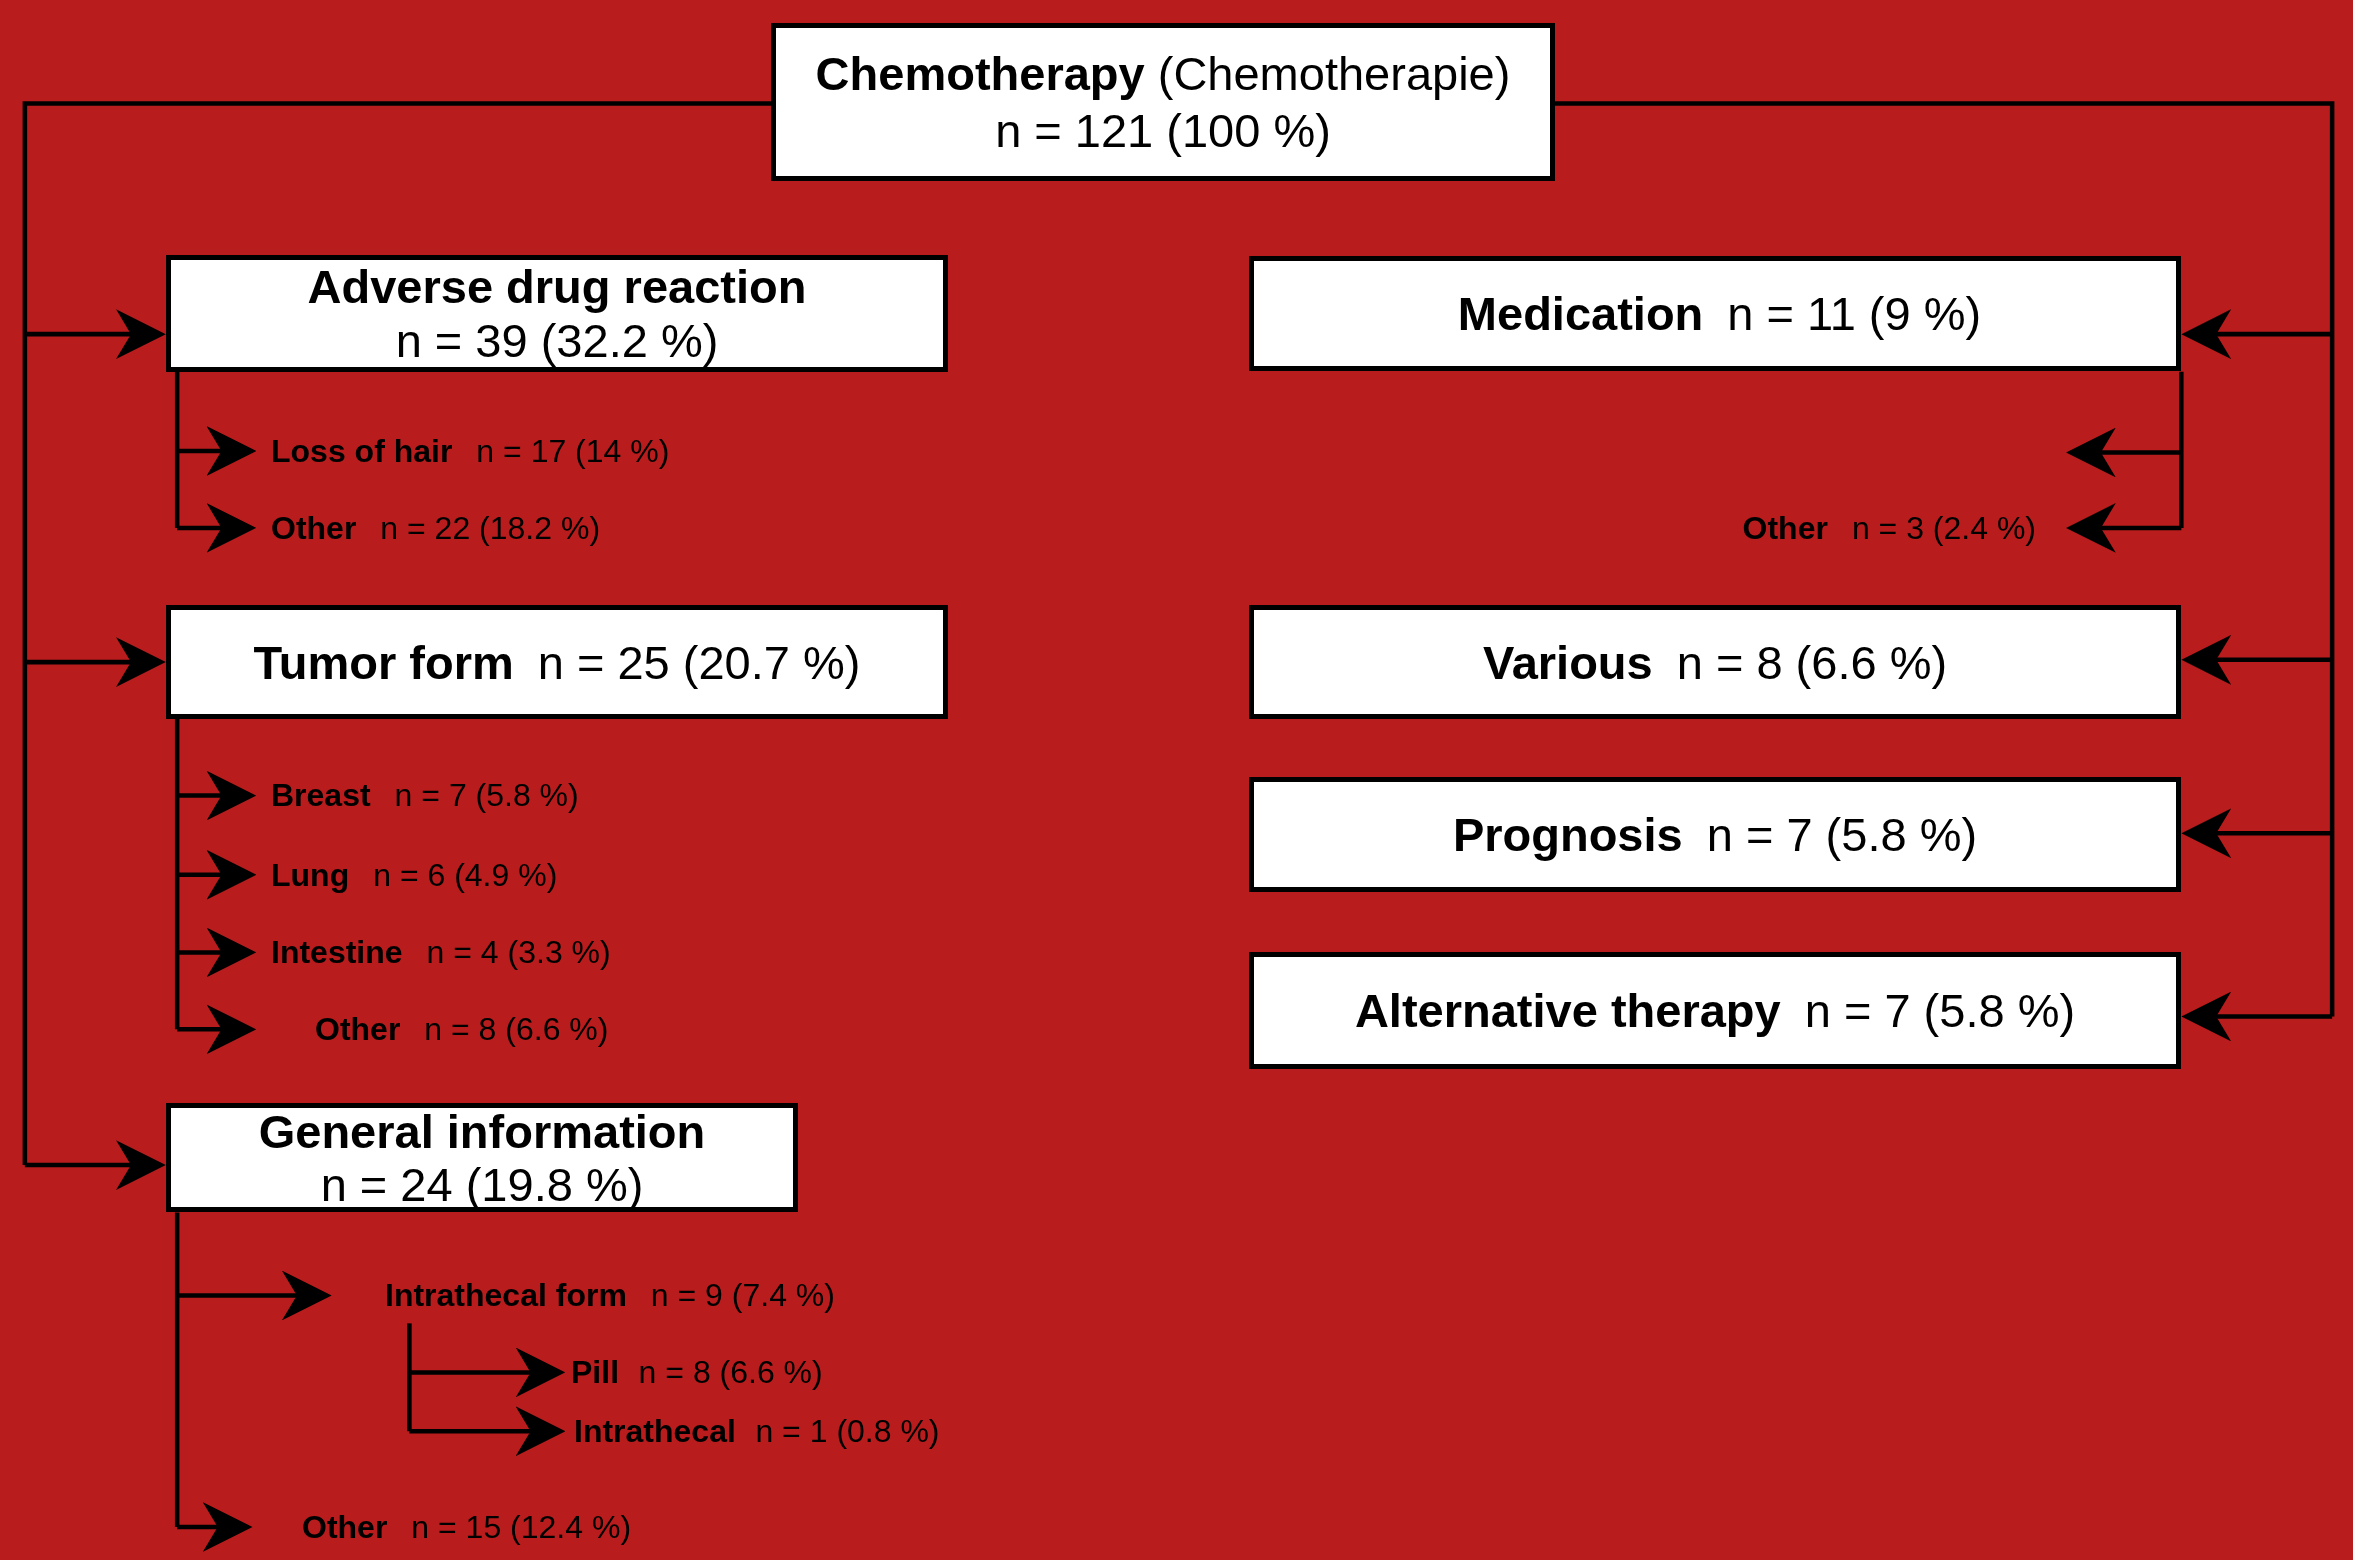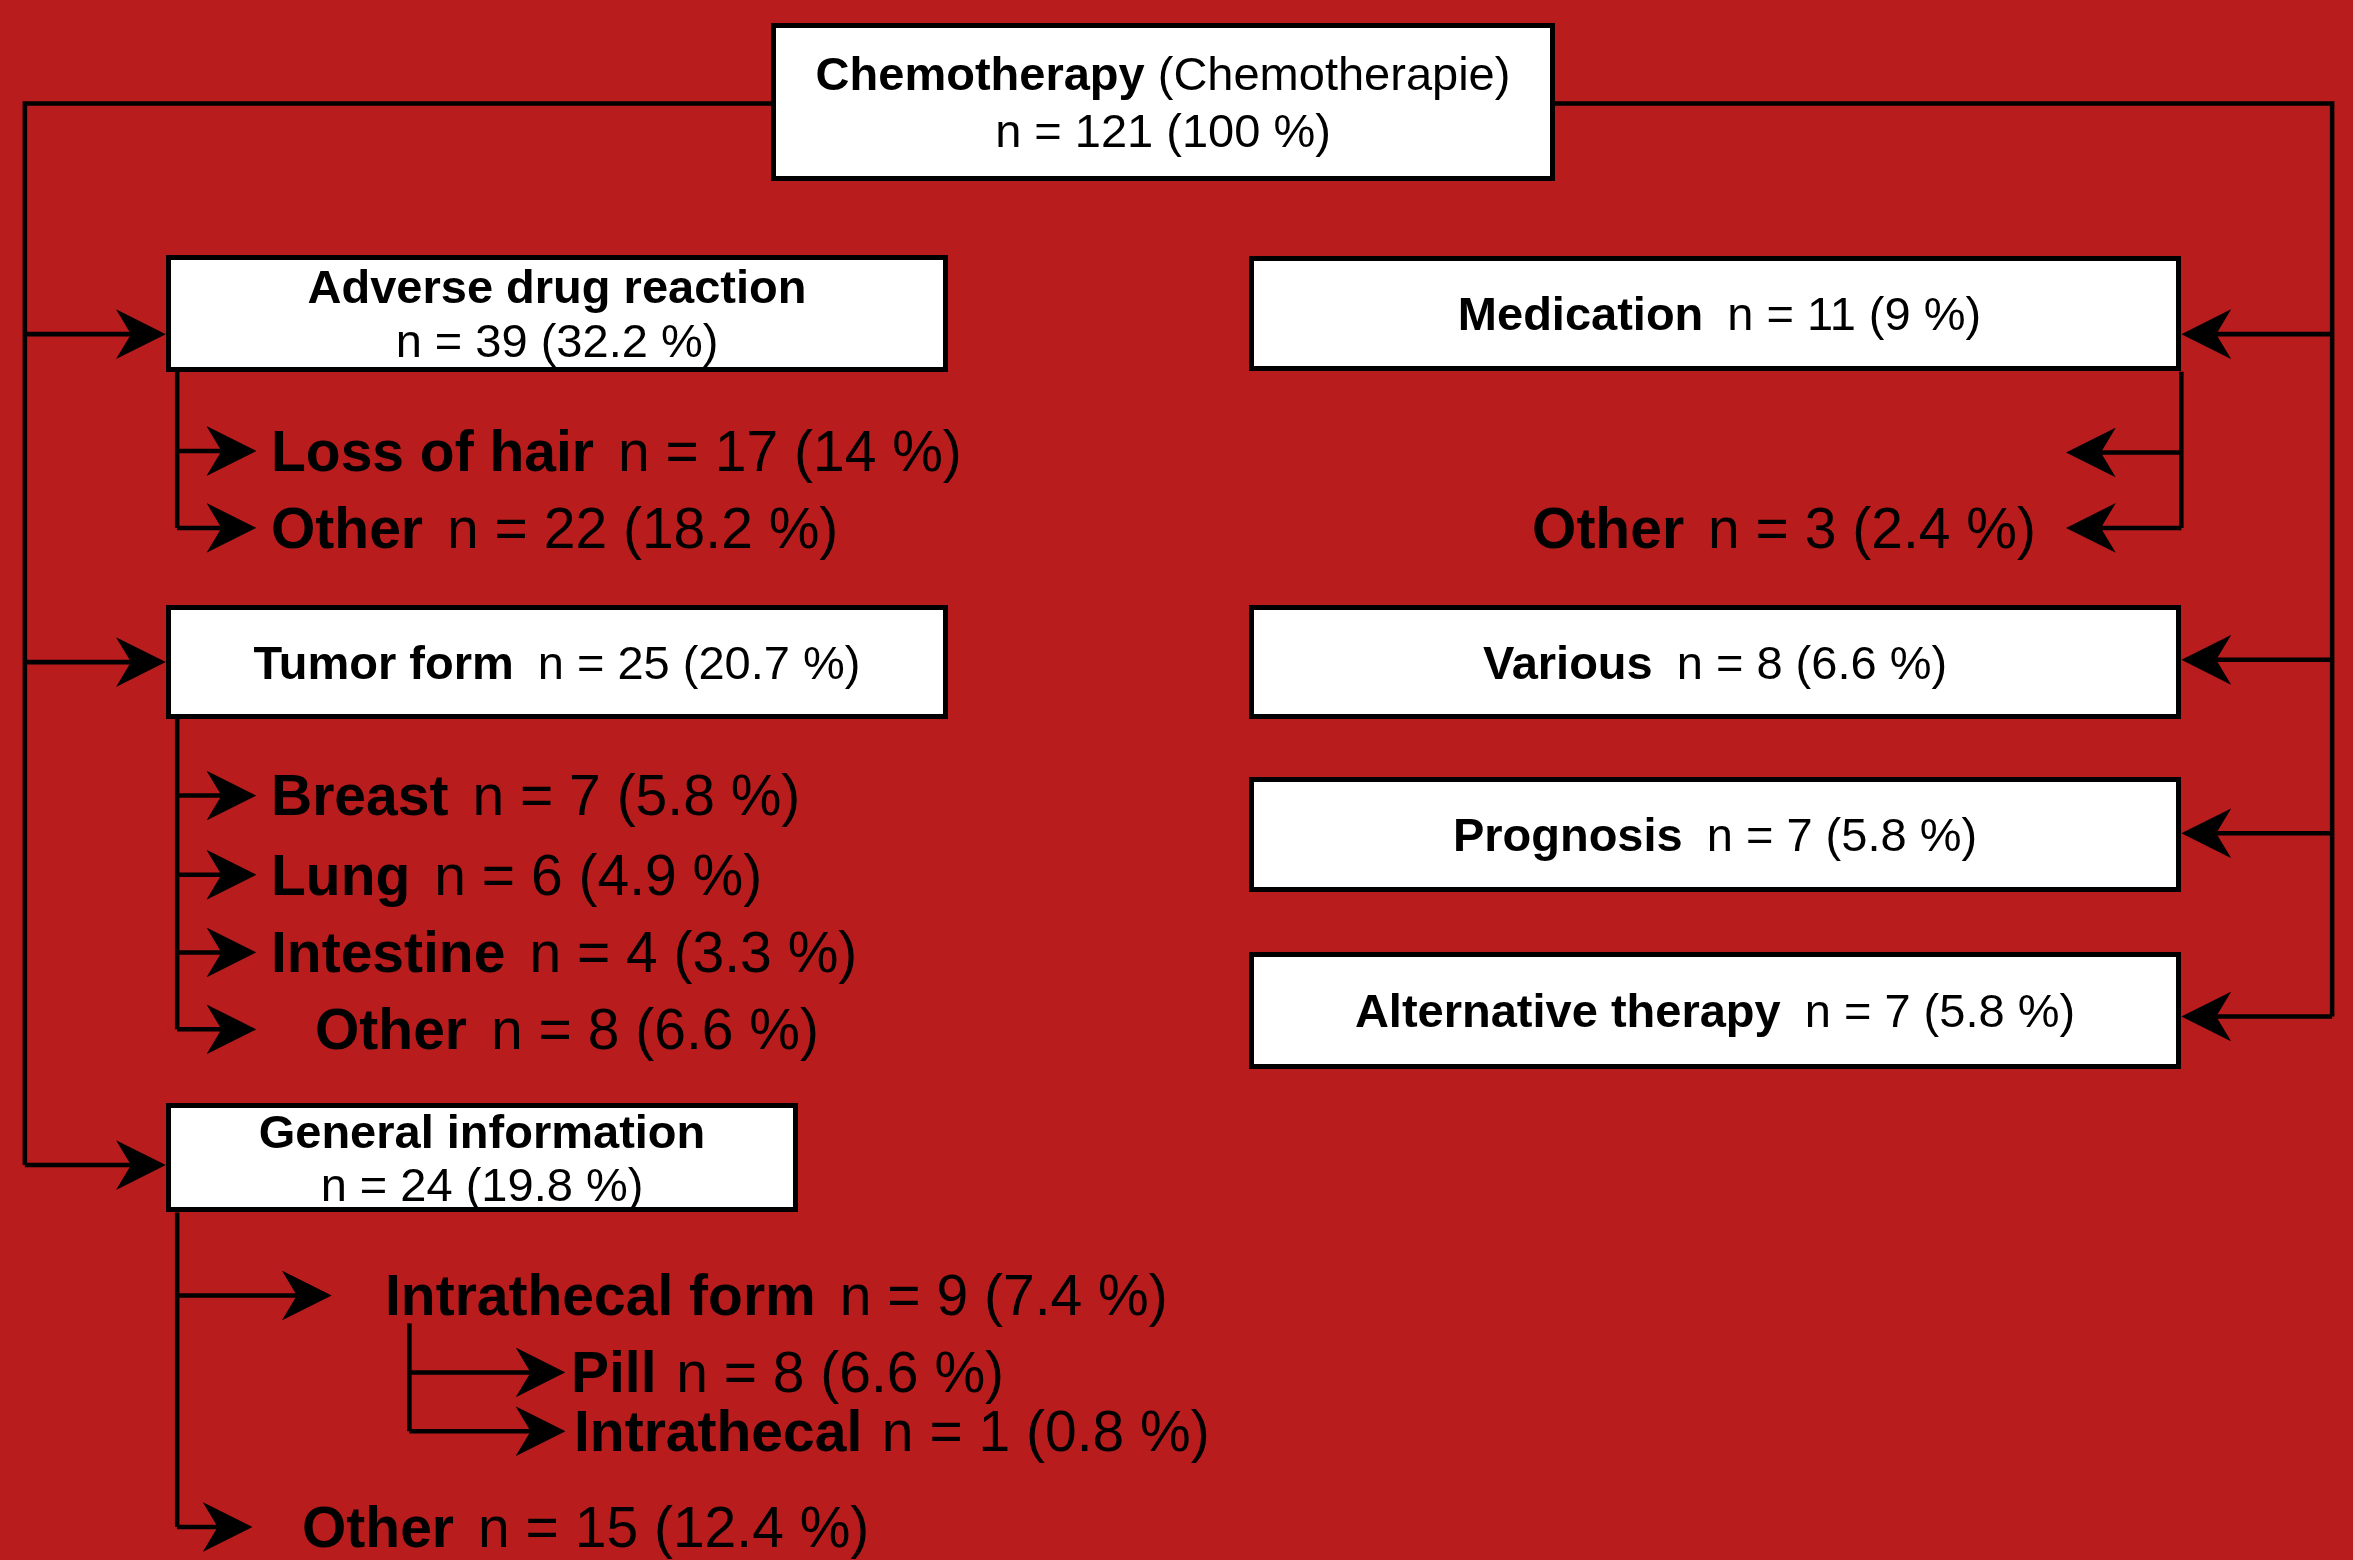--- a/index.html
+++ b/index.html
@@ -23,21 +23,21 @@
     justify-content:center;
     text-align:center;
     font-size:47px;
     line-height:57px;
     white-space:nowrap;
   }
   .row{
     position:absolute;
     height:68px;
     line-height:68px;
-    font-size:57px;
+    font-size:32px;
     white-space:nowrap;
   }
   .row.right{text-align:right;}
   .lbl{font-weight:bold;}
   .cnt{margin-left:24px;}
   .cnt.tight{margin-left:19.6px;}
 </style>
 </head>
 <body>
 

